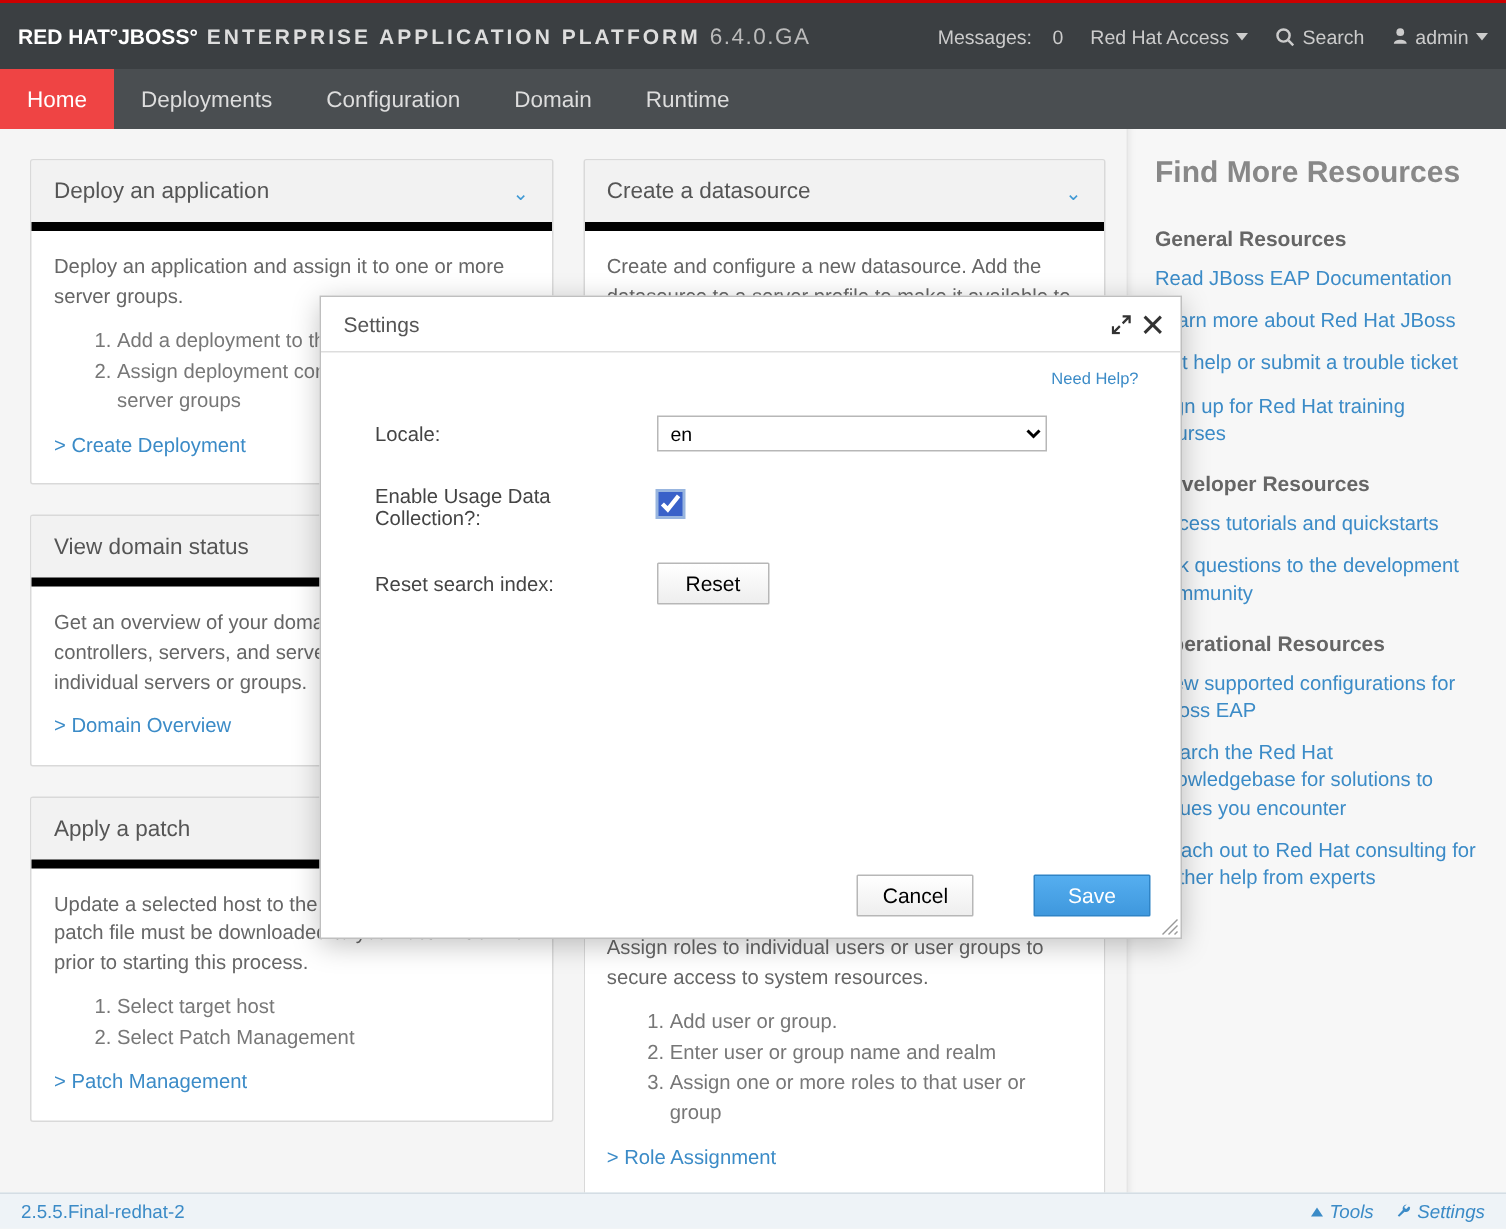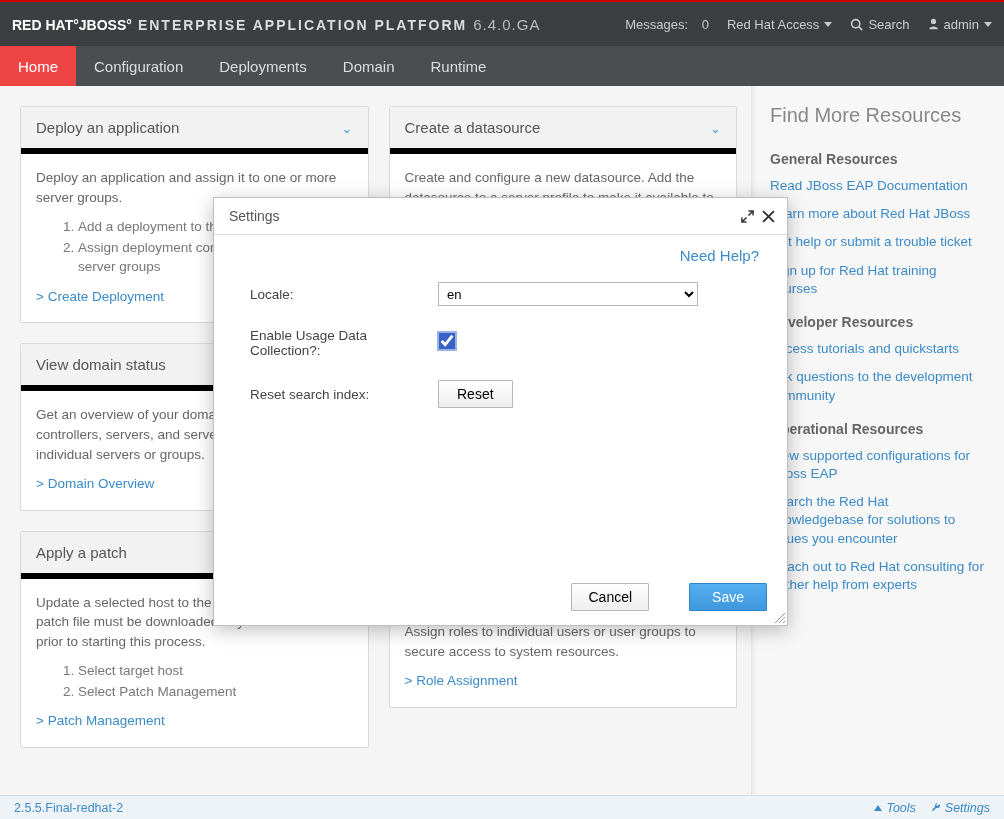--- a/index.html
+++ b/index.html
@@ -36,21 +36,21 @@
   .card-header { background:#f2f2f2; border-bottom:6px solid #000000; padding:12px 15px; font-size:15px; color:#555; display:flex; justify-content:space-between; align-items:center;}
   .chev { color:#409ad5; font-size:13px; transform: translateY(1px);}
   .card-body { padding:14px 15px 16px 15px; font-size:13.5px; color:#666; line-height:1.45;}
   .card-body p { margin-bottom:10px;}
   .card-body ol { padding-left: 42px; margin-bottom:10px; color:#777;}
   .card-body ol li { margin-bottom:1px;}
   .card-link { color:#3b8bc7; font-size:13.5px;}
 
   
   .sidebar { width:253px; background:#f7f7f7; border-left:1px solid #e5e5e5; padding:18px 18px; font-size:14px; overflow:hidden; box-shadow: inset 6px 0 6px -6px rgba(0,0,0,0.1);}
-  .sidebar h2 { font-size:20px; font-weight:400; color:#888; margin-bottom:24px;}
+  .sidebar h2 { font-size:20px; font-weight:700; color:#888; margin-bottom:24px;}
   .sidebar h3 { font-size:14px; font-weight:700; color:#666; margin:16px 0 10px 0;}
   .sidebar a { display:block; color:#3b8bc7; font-size:13.5px; margin-bottom:10px; line-height:1.35; text-decoration:none;}
 
   
   .footer { position:absolute; bottom:0; left:0; right:0; height:24px; background:#eef3f7; border-top:1px solid #d4dde4; display:flex; align-items:center; justify-content:space-between; padding:0 14px; font-size:12.5px; color:#3b8bc7;}
   .footer-right { display:flex; gap:14px;}
   .footer-right span { display:flex; align-items:center; gap:4px; cursor:pointer;font-style:italic;}
   .ftri { width:0;height:0;border-left:4px solid transparent;border-right:4px solid transparent;border-bottom:6px solid #3b8bc7;}
   .fwrench { width:11px; height:11px; }
 
@@ -59,21 +59,21 @@
   .content::-webkit-scrollbar-track { background:#f0f0f0;}
   .content::-webkit-scrollbar-thumb { background:#c7c7c7;}
 
   
   .overlay { position:absolute; top:0; left:0; right:0; bottom:0; background:rgba(255,255,255,0); }
   .modal { position:absolute; top:197px; left:213px; width:575px; height:429px; background:#fff; border:1px solid #bfbfbf; box-shadow:0 4px 18px rgba(0,0,0,0.25); display:flex; flex-direction:column;}
   .modal-header { height:37px; border-bottom:1px solid #ddd; display:flex; align-items:center; justify-content:space-between; padding:0 12px 0 15px; font-size:14px; color:#555;}
   .modal-header .icons { display:flex; gap:8px; align-items:center;}
   .modal-header .mi { width:13px; height:13px; cursor:pointer; color:#333;}
   .modal-body { flex:1; padding:12px 28px 8px 36px; position:relative;}
-  .need-help { text-align:right; font-size:15px; color:#3b8bc7; margin-bottom:18px; }
+  .need-help { text-align:right; font-size:11px; color:#3b8bc7; margin-bottom:18px; }
   .form-row { display:flex; align-items:center; margin-bottom:22px;}
   .form-row label { width:188px; font-size:13.5px; color:#444;}
   .form-row .ctrl { }
   select.locale { width:260px; height:24px; border:1px solid #b7b7b7; font-size:13px; padding:0 4px; background:#fff;}
   input[type=checkbox].usage { width:18px; height:18px; accent-color:#3961c9; outline:2px solid #98b5df; outline-offset:-1px;}
   .btn { display:inline-flex; align-items:center; justify-content:center; height:28px; padding:0 16px; font-size:14px; border:1px solid #b7b7b7; background:linear-gradient(#fff,#eee); cursor:pointer; border-radius:1px;}
   .btn.reset { height:28px; padding:0 18px;}
   .modal-footer { padding:10px 20px 14px 18px; display:flex; justify-content:flex-end; gap:8px; border-top:none;}
   .btn.primary { background:linear-gradient(#55aef0,#3f98dd); border-color:#2f84c6; color:#fff; padding:0 22px;margin-left:32px;}
   .resize-handle { position:absolute; right:1px; bottom:1px; width:14px; height:14px; }
@@ -114,22 +114,22 @@
           <path d="M1 13 C1 9 11 9 11 13 Z"></path>
         </svg>
       <span>admin</span>
       <span class="caret-down"></span>
     </div>
   </div>
 </div>
 
 <div class="nav">
   <div class="tab active">Home</div>
+  <div class="tab">Deployments</div>
   <div class="tab">Configuration</div>
-  <div class="tab">Deployments</div>
   <div class="tab">Domain</div>
   <div class="tab">Runtime</div>
 </div>
 
 <div class="main">
   <div class="content">
    <div class="content-inner">
     <div class="cols">
       <div class="col">
         <div class="card">
@@ -181,20 +181,25 @@
           <div class="card-body">
             <p>Create and configure a new datasource. Add the datasource to a server profile to make it available to</p>
           </div>
         </div>
 
         <div style="height:330px;"></div>
 
         <div class="card" style="border-top:none;">
           <div class="card-body" style="padding-top:18px;">
             <p>Assign roles to individual users or user groups to secure access to system resources.</p>
+            <ol>
+              <li>Add user or group.</li>
+              <li>Enter user or group name and realm</li>
+              <li>Assign one or more roles to that user or group</li>
+            </ol>
             <a class="card-link">&gt; Role Assignment</a>
           </div>
         </div>
       </div>
     </div>
    </div>
   </div>
 
   <div class="sidebar">
     <h2>Find More Resources</h2>

